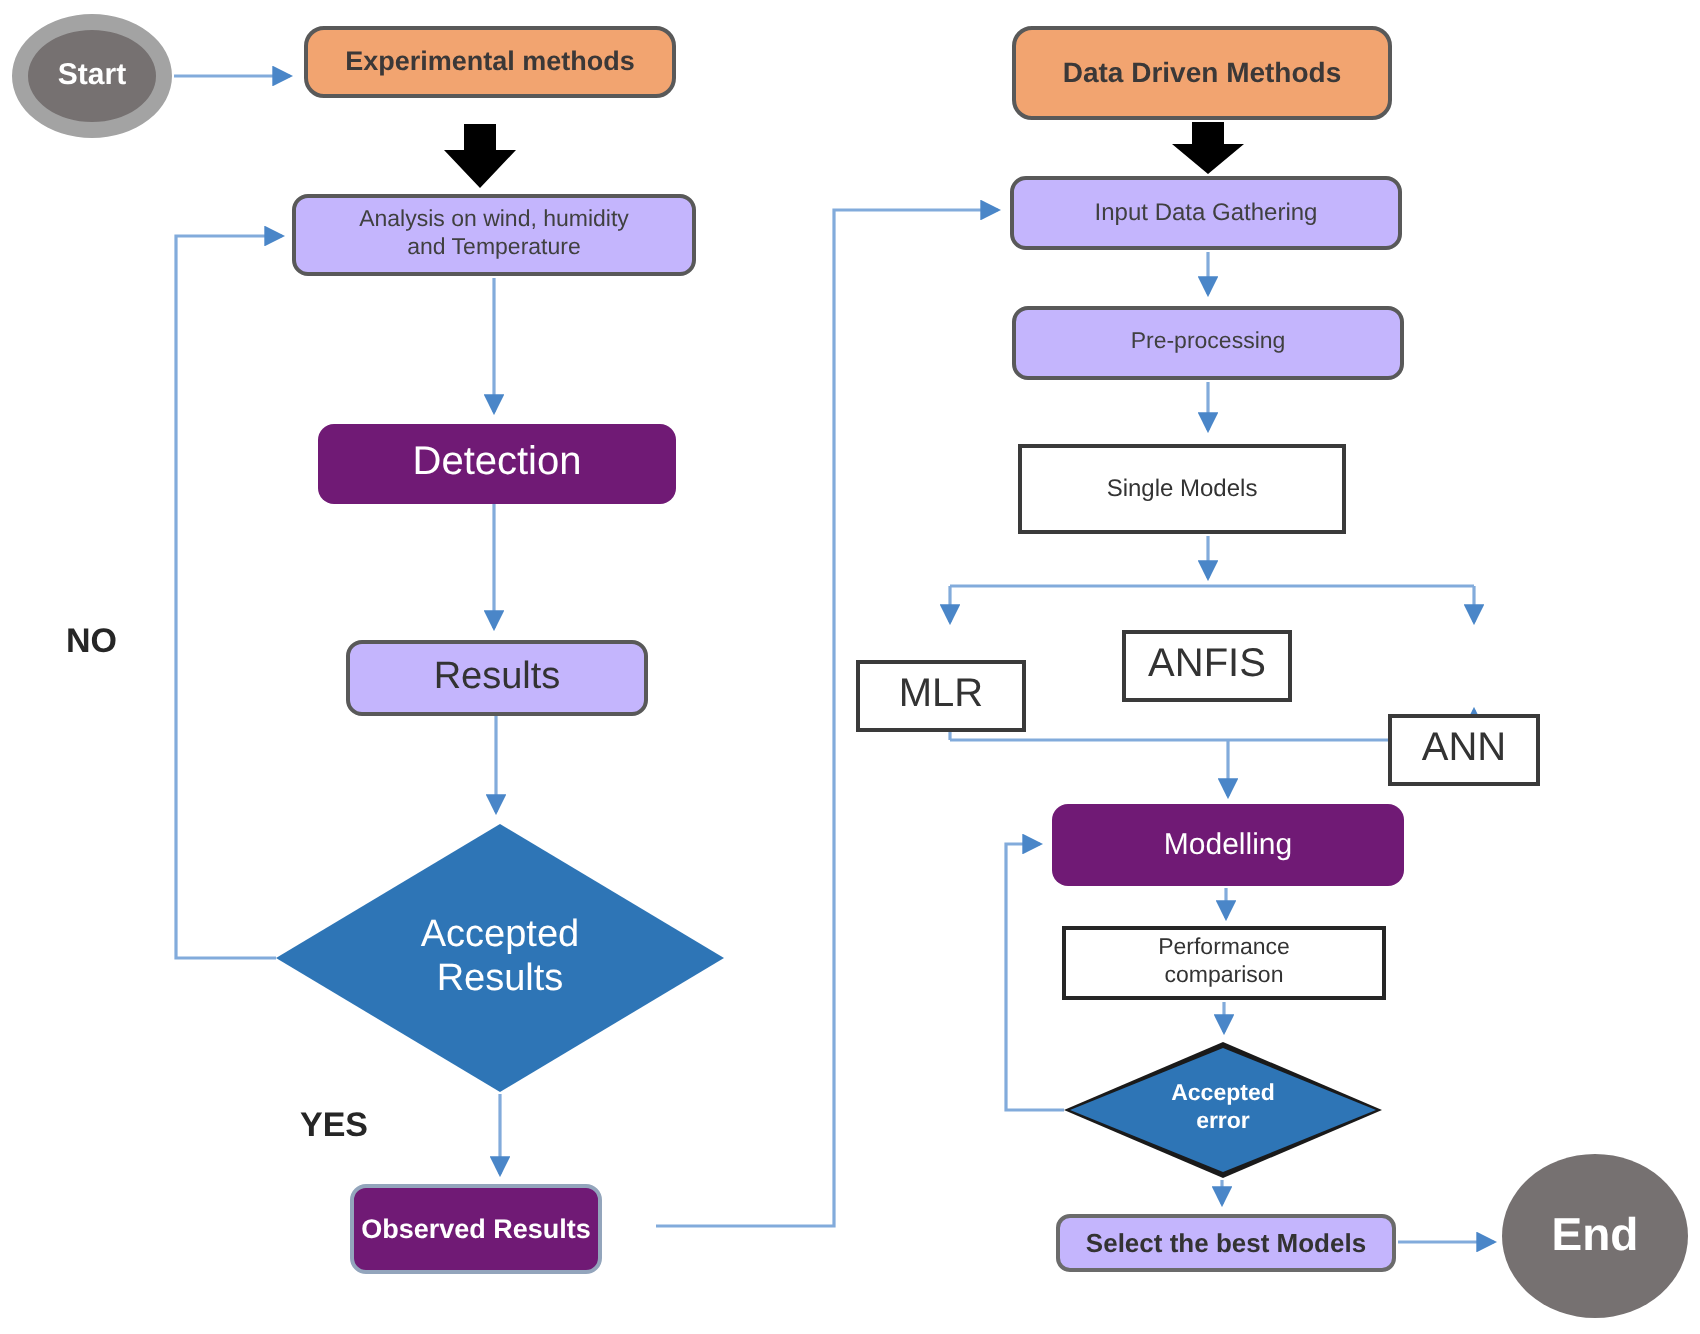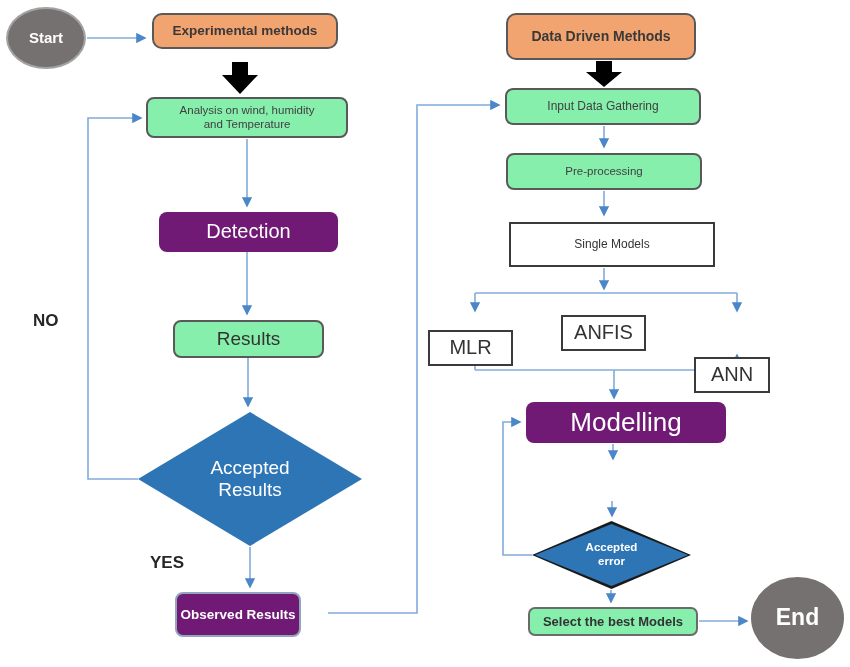--- a/index.html
+++ b/index.html
@@ -10,21 +10,21 @@
   .canvas svg.wires{position:absolute;left:0;top:0;width:850px;height:667px;z-index:0;}
   .node{
     position:absolute;z-index:1;display:flex;align-items:center;justify-content:center;
     text-align:center;box-sizing:border-box;line-height:1.18;
   }
   .orange{
     background:#F2A470;border:2px solid #595959;border-radius:10px;
     color:#3B3838;font-weight:bold;font-size:13.5px;
   }
   .white-round{
-    background:#86efac;border:2px solid #595959;border-radius:8px;color:#404040;
+    background:#c4b5fd;border:2px solid #595959;border-radius:8px;color:#404040;
   }
   .gray{
     background:#701a75;border-radius:8px;color:#ffffff;
   }
   .sq{
     background:#ffffff;border:2px solid #3a3a3a;border-radius:0;color:#333333;
   }
   .ellipse{
     background:#767171;border-radius:50%;color:#ffffff;font-weight:bold;
   }
@@ -75,21 +75,21 @@
       <path d="M613,444 V459" marker-end="url(#arw)"></path>
       <path d="M612,501 V516" marker-end="url(#arw)"></path>
       <path d="M611,590 V602" marker-end="url(#arw)"></path>
       <path d="M699,621 H747" marker-end="url(#arw)"></path>
       <path d="M532,555 H503 V422 H520" marker-end="url(#arw)"></path>
     </g>
     <polygon fill="#000000" points="232,62 248,62 248,75 258,75 240,94 222,75 232,75"></polygon>
     <polygon fill="#000000" points="596,61 612,61 612,72 622,72 604,87 586,72 596,72"></polygon>
   </svg>
 
-  <div class="node ellipse" style="left:6px;top:7px;width:80px;height:62px;border:2px solid #a3a3a3;font-size:15px;">
+  <div class="node ellipse" style="left:6px;top:7px;width:80px;height:62px;border:8px solid #a3a3a3;font-size:15px;">
     <span>Start</span>
   </div>
 
   <div class="node orange" style="left:152px;top:13px;width:186px;height:36px;">
     <span>Experimental methods</span>
   </div>
 
   <div class="node white-round stack" style="left:146px;top:97px;width:202px;height:41px;font-size:11.5px;">
     <span>Analysis on wind, humidity</span>
     <span>and Temperature</span>
@@ -120,38 +120,42 @@
   </div>
 
   <div class="node white-round" style="left:505px;top:88px;width:196px;height:37px;font-size:12px;">
     <span>Input Data Gathering</span>
   </div>
 
   <div class="node white-round" style="left:506px;top:153px;width:196px;height:37px;font-size:11.5px;">
     <span>Pre-processing</span>
   </div>
 
-  <div class="node sq" style="left:509px;top:222px;width:206px;height:45px;font-size:12px;">
+  <div class="node sq" style="left:509px;top:222px;width:164px;height:45px;font-size:12px;">
     <span>Single Models</span>
   </div>
 
   <div class="node sq" style="left:428px;top:330px;width:85px;height:36px;font-size:20px;">
     <span>MLR</span>
   </div>
   <div class="node sq" style="left:561px;top:315px;width:85px;height:36px;font-size:20px;">
     <span>ANFIS</span>
   </div>
   <div class="node sq" style="left:694px;top:315px;width:76px;height:36px;font-size:20px;margin-top:42px;">
     <span>ANN</span>
   </div>
 
-  <div class="node gray" style="left:526px;top:402px;width:200px;height:41px;font-size:26px;">
+  <div class="node gray" style="left:526px;top:402px;width:176px;height:41px;font-size:15px;">
     <span>Modelling</span>
   </div>
 
+  <div class="node sq stack" style="left:531px;top:463px;width:162px;height:37px;font-size:11.5px;border-color:#262626;">
+    <span>Performance</span>
+    <span>comparison</span>
+  </div>
 
   <div class="node diamond" style="left:532px;top:521px;width:159px;height:68px;background:#1a1a1a;">
     <div class="diamond-inner" style="font-size:11.5px;font-weight:bold;">
       <span>Accepted</span>
       <span>error</span>
     </div>
   </div>
 
   <div class="node white-round" style="left:528px;top:607px;width:170px;height:29px;border:2.5px solid #6b6b6b;border-radius:7px;font-size:13px;font-weight:bold;color:#333;">
     <span>Select the best Models</span>

